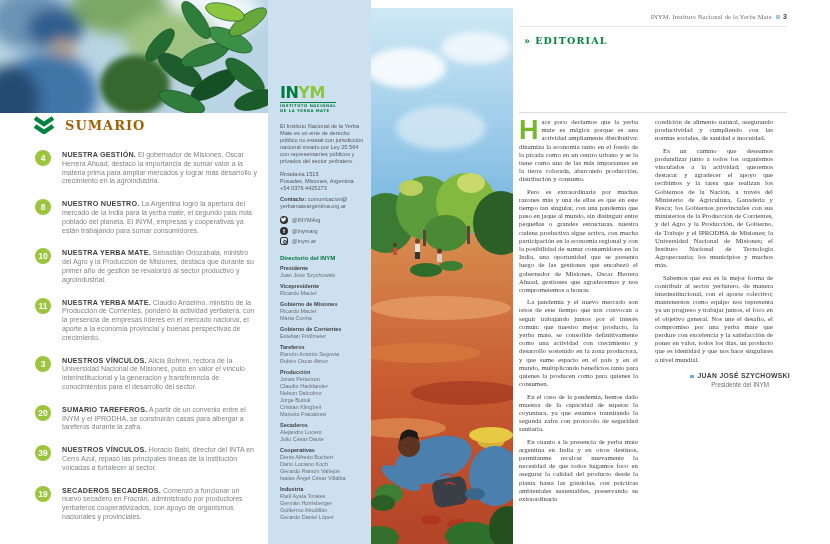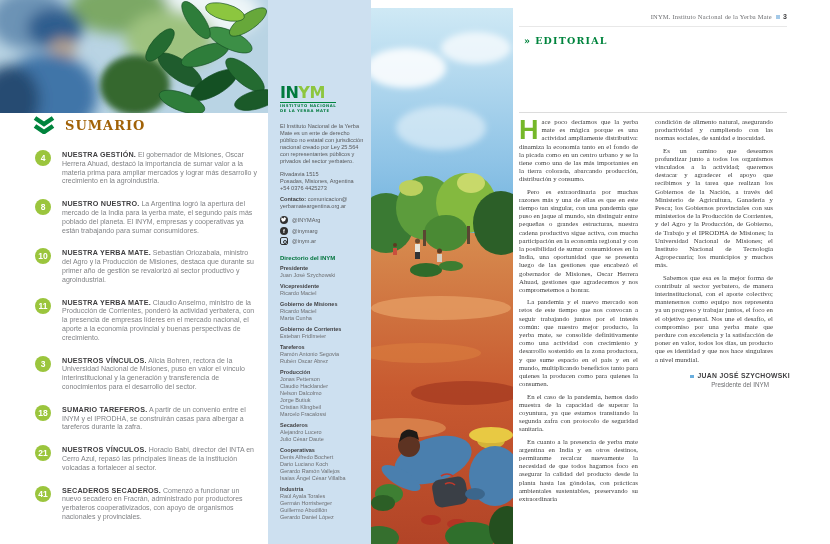--- a/index.html
+++ b/index.html
@@ -152,31 +152,31 @@
       <div class="num">11</div>
       <p class="sum-text"><span class="sum-item-title">NUESTRA YERBA MATE.</span>
       <span>Claudio Anselmo, ministro de la Producción de Corrientes, ponderó la actividad yerbatera, con la presencia de empresas líderes en el mercado nacional, el aporte a la economía provincial y buenas perspectivas de crecimiento.</span></p>
     </div>
     <div class="sum-item">
       <div class="num">3</div>
       <p class="sum-text"><span class="sum-item-title">NUESTROS VÍNCULOS.</span>
       <span>Alicia Bohren, rectora de la Universidad Nacional de Misiones, puso en valor el vínculo interinstitucional y la generación y transferencia de conocimientos para el desarrollo del sector.</span></p>
     </div>
     <div class="sum-item">
-      <div class="num">18</div>
+      <div class="num">20</div>
       <p class="sum-text"><span class="sum-item-title">SUMARIO TAREFEROS.</span>
       <span>A partir de un convenio entre el INYM y el IPRODHA, se construirán casas para albergar a tareferos durante la zafra.</span></p>
     </div>
     <div class="sum-item">
-      <div class="num">21</div>
+      <div class="num">39</div>
       <p class="sum-text"><span class="sum-item-title">NUESTROS VÍNCULOS.</span>
       <span>Horacio Babi, director del INTA en Cerro Azul, repasó las principales líneas de la institución volcadas a fortalecer al sector.</span></p>
     </div>
     <div class="sum-item">
-      <div class="num">41</div>
+      <div class="num">19</div>
       <p class="sum-text"><span class="sum-item-title">SECADEROS SECADEROS.</span>
       <span>Comenzó a funcionar un nuevo secadero en Fracrán, administrado por productores yerbateros cooperativizados, con apoyo de organismos nacionales y provinciales.</span></p>
     </div>
   </div>
 
   <div class="info-col">
     <div class="logo">
       <span class="in">IN</span><span class="ym">YM</span>
       <div class="logo-sub">
         <div>INSTITUTO NACIONAL</div>

